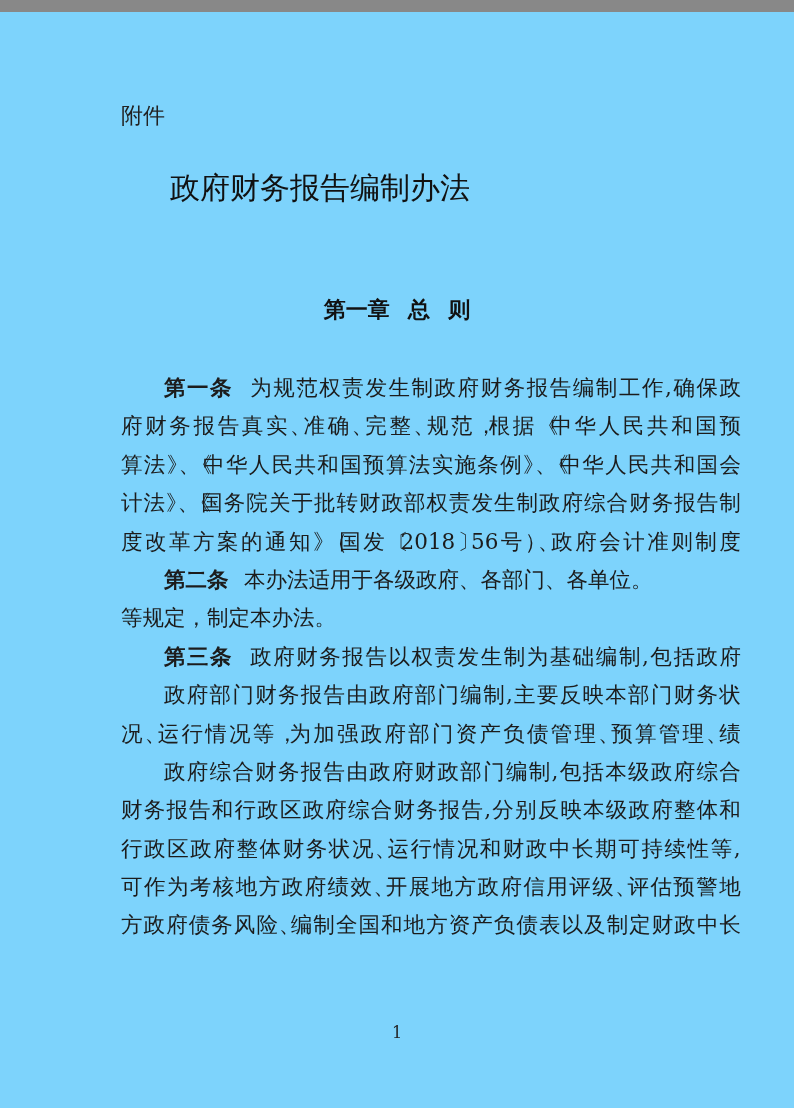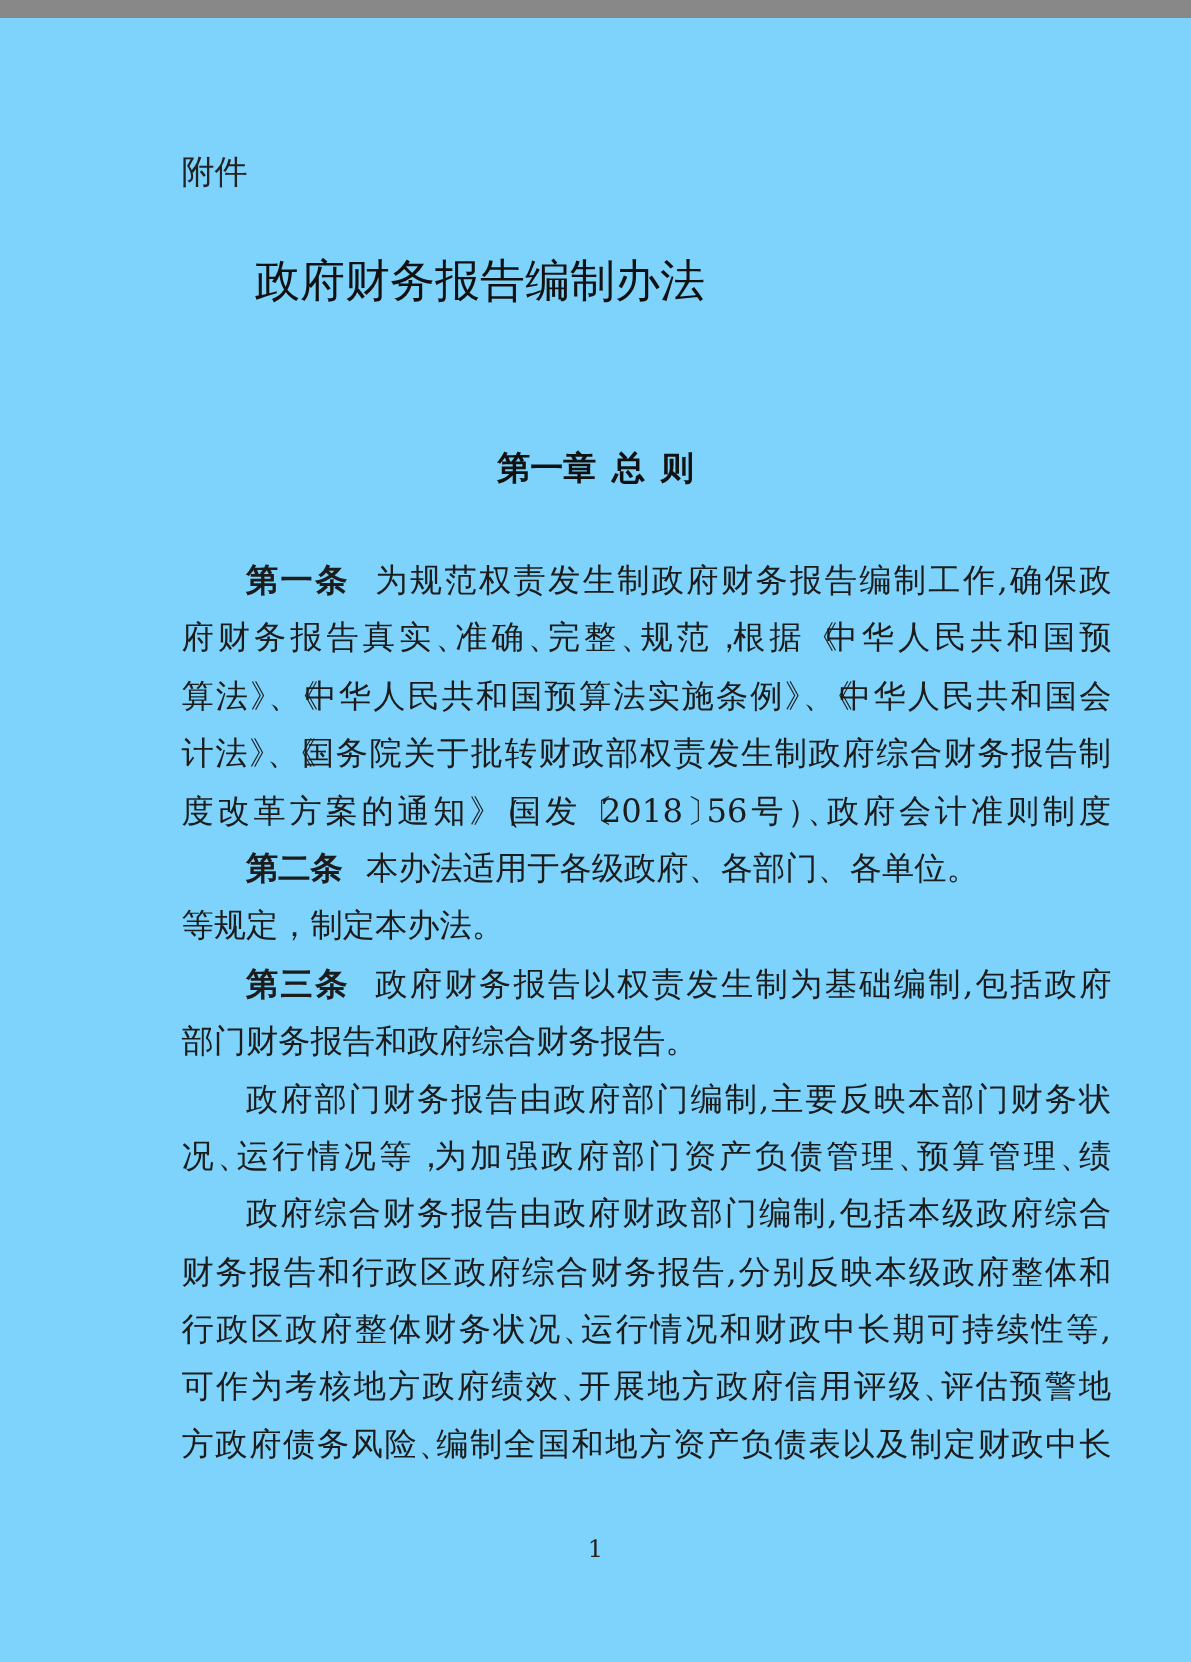--- a/index.html
+++ b/index.html
@@ -23,21 +23,21 @@
     font-size:30px; line-height:44px; font-weight:normal;
     color:#111;
     font-family:"DejaVu Serif","Liberation Serif",serif;
   }
   .chapter {
     position:absolute; left:0; top:281px; width:794px;
     margin:0; text-align:center;
     font-size:22px; line-height:38px; font-weight:bold;
     word-spacing:5px;
     color:#111;
-    font-family:Liberation Serif, serif;
+    font-family:Liberation Mono, monospace;
   }
   .body-lines {
     position:absolute; left:121px; top:357px; width:620px;
   }
   .line {
     height:38.4px; line-height:38.4px;
     font-size:21.5px; white-space:nowrap;
     color:#1c1c1c;
   }
   .line.fill {
@@ -239,21 +239,20 @@
         <span class="ch">基</span>
         <span class="ch">础</span>
         <span class="ch">编</span>
         <span class="ch">制</span>
         <span class="lat">,</span>
         <span class="ch">包</span>
         <span class="ch">括</span>
         <span class="ch">政</span>
         <span class="ch">府</span>
       </div>
-      <div class="line"><span>部门财务报告和政府综合财务报告。</span></div>
       <div class="line fill ind">
         <span class="ch">政</span>
         <span class="ch">府</span>
         <span class="ch">部</span>
         <span class="ch">门</span>
         <span class="ch">财</span>
         <span class="ch">务</span>
         <span class="ch">报</span>
         <span class="ch">告</span>
         <span class="ch">由</span>

